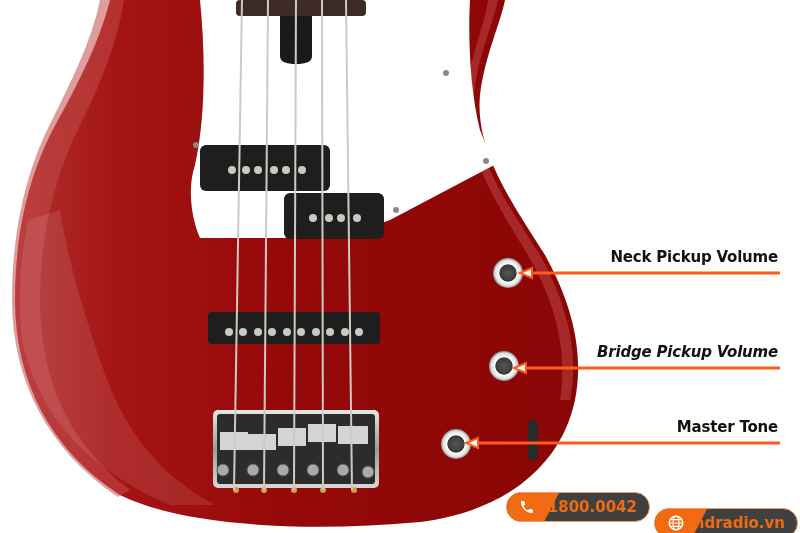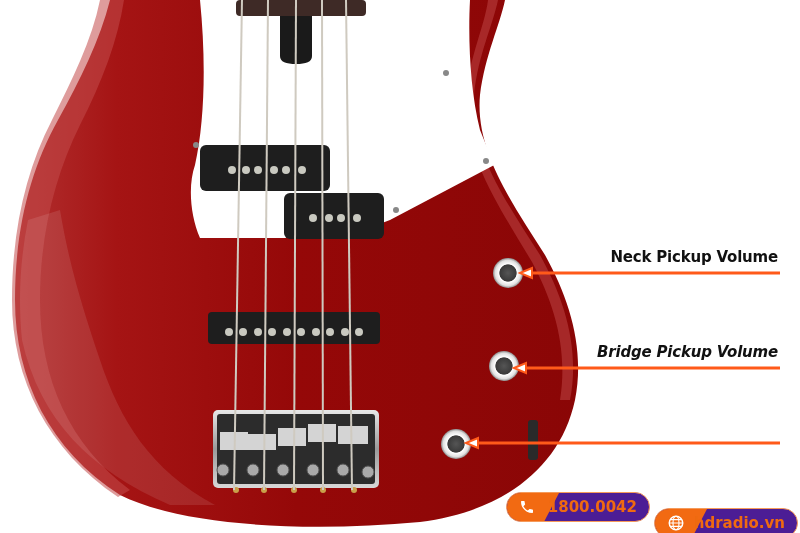--- a/index.html
+++ b/index.html
@@ -6,21 +6,21 @@
   body { width: 800px; height: 533px; overflow: hidden; position: relative; font-family: "DejaVu Sans", sans-serif; }
   #stage { position: absolute; left: 0; top: 0; width: 800px; height: 533px; }
   svg.guitar { position: absolute; left: 0; top: 0; }
   .label {
     position: absolute; right: 22px; font-weight: bold; font-size: 15px;
     color: #111111; font-family: "DejaVu Sans", sans-serif; letter-spacing: -0.2px;
     white-space: nowrap;
   }
   .pill {
     position: absolute; height: 28px; border: 1.5px solid #f59a5a; border-radius: 15px;
-    background: #4c1d95; overflow: hidden; display: flex; align-items: center;
+    background: #404040; overflow: hidden; display: flex; align-items: center;
   }
   .pill .icon-part {
     position: absolute; left: 0; top: 0; height: 100%; width: 52px;
     background: #f26a12; clip-path: polygon(0 0, 100% 0, 72% 100%, 0 100%);
     display: flex; align-items: center; padding-left: 12px; box-sizing: border-box;
   }
   .pill .text-part {
     position: absolute; right: 12px; top: 0; height: 100%; display: flex; align-items: center;
     font-weight: bold; font-size: 15px; color: #ef6a10; font-family: "DejaVu Sans", sans-serif;
   }
@@ -150,20 +150,21 @@
     </g>
     <g fill="#ffffff" stroke="#ff5a1a" stroke-width="2">
       <polygon points="520,273 532,268 532,278"></polygon>
       <polygon points="514,368 526,363 526,373"></polygon>
       <polygon points="466,443 478,438 478,448"></polygon>
     </g>
   </svg>
 
   <div class="label" style="top:248px;">Neck Pickup Volume</div>
   <div class="label" style="top:343px;font-style:italic;">Bridge Pickup Volume</div>
+  <div class="label" style="top:418px;">Master Tone</div>
 
   <div class="pill" style="left:506px; top:492px; width:142px;">
     <div class="icon-part">
       <svg width="16" height="16" viewBox="0 0 24 24">
         <path d="M6.6 10.8c1.4 2.8 3.8 5.1 6.6 6.6l2.2-2.2c.3-.3.7-.4 1-.2 1.1.4 2.3.6 3.6.6.6 0 1 .4 1 1V20c0 .6-.4 1-1 1C10.6 21 3 13.4 3 4c0-.6.4-1 1-1h3.5c.6 0 1 .4 1 1 0 1.3.2 2.5.6 3.6.1.3 0 .7-.2 1l-2.3 2.2z" fill="#ffffff"></path>
       </svg>
     </div>
     <div class="text-part">1800.0042</div>
   </div>
 

